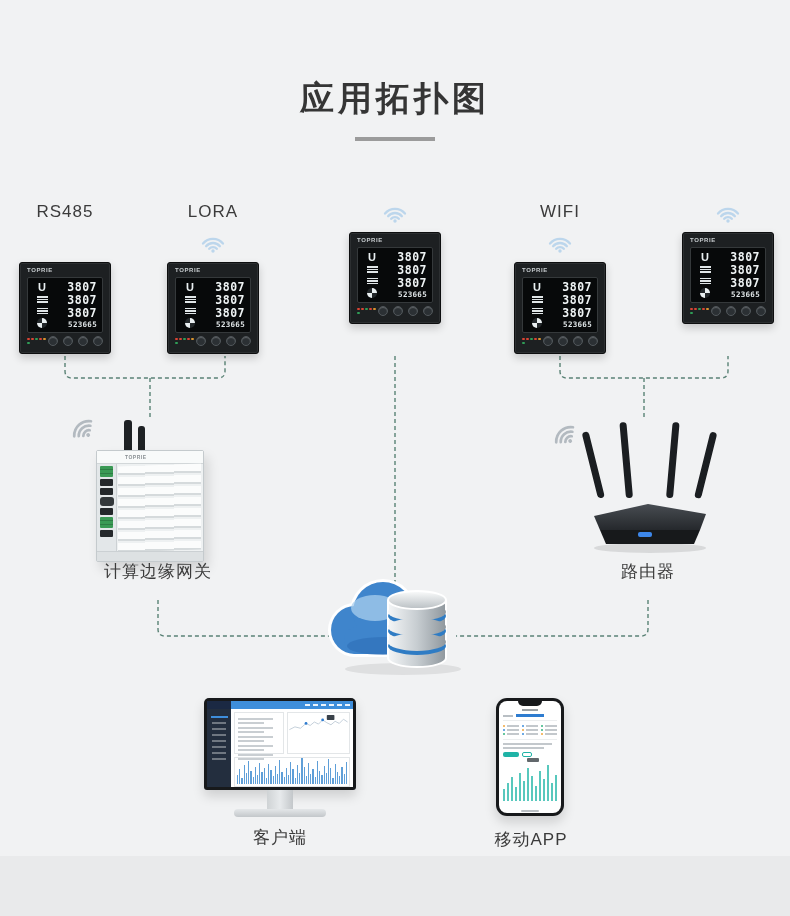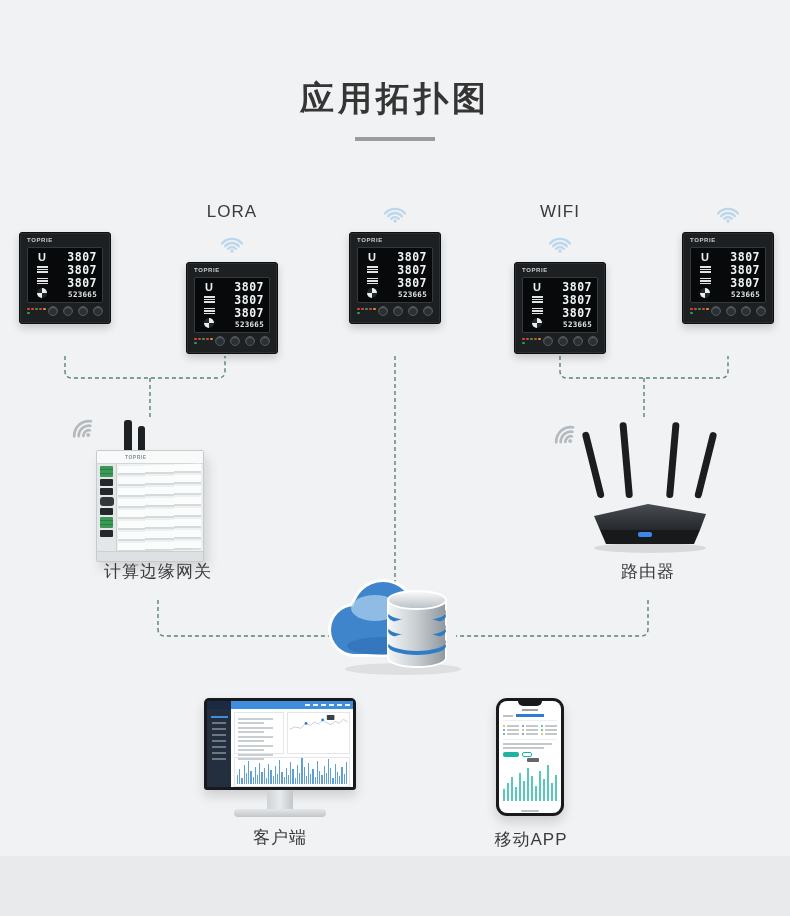--- a/index.html
+++ b/index.html
@@ -142,20 +142,21 @@
   <svg class="overlay" width="790" height="916">
     <path class="conn" d="M65,356 L65,371 Q65,378 72,378 L218,378 Q225,378 225,371 L225,356 M150,378 L150,418"></path>
     <path class="conn" d="M560,356 L560,371 Q560,378 567,378 L721,378 Q728,378 728,371 L728,356 M644,378 L644,419"></path>
     <path class="conn" d="M395,356 L395,584"></path>
     <path class="conn" d="M158,600 L158,629 Q158,636 165,636 L336,636"></path>
     <path class="conn" d="M648,600 L648,629 Q648,636 641,636 L456,636"></path>
   </svg>
 
   <div id="devices-row">
       <div class="device-col" style="left: 5px;">
+      <div class="device-label">RS485</div>
       <div class="wifi-slot">
         <svg class="wifi" viewBox="0 0 30 23" style="visibility: hidden;">
           <path d="M5.04,13.6 A13,13 0 0 1 24.96,13.6"></path>
           <path d="M8.11,16.2 A9,9 0 0 1 21.89,16.2"></path>
           <path d="M11.2,18.8 A5,5 0 0 1 18.8,18.8"></path>
           <circle cx="15" cy="21" r="1.7"></circle>
         </svg>
       </div>
       <div class="meter">
         <div class="meter-brand">TOPRIE</div>
@@ -192,21 +193,21 @@
             </div>
           <div class="m-buttons">
               <b></b>
               <b></b>
               <b></b>
               <b></b>
             </div>
         </div>
       </div>
     </div>
-      <div class="device-col" style="left: 172px;">
+      <div class="device-col" style="left: 153px;">
       <div class="device-label">LORA</div>
       <div class="wifi-slot">
         <svg class="wifi" viewBox="0 0 30 23">
           <path d="M5.04,13.6 A13,13 0 0 1 24.96,13.6"></path>
           <path d="M8.11,16.2 A9,9 0 0 1 21.89,16.2"></path>
           <path d="M11.2,18.8 A5,5 0 0 1 18.8,18.8"></path>
           <circle cx="15" cy="21" r="1.7"></circle>
         </svg>
       </div>
       <div class="meter">

